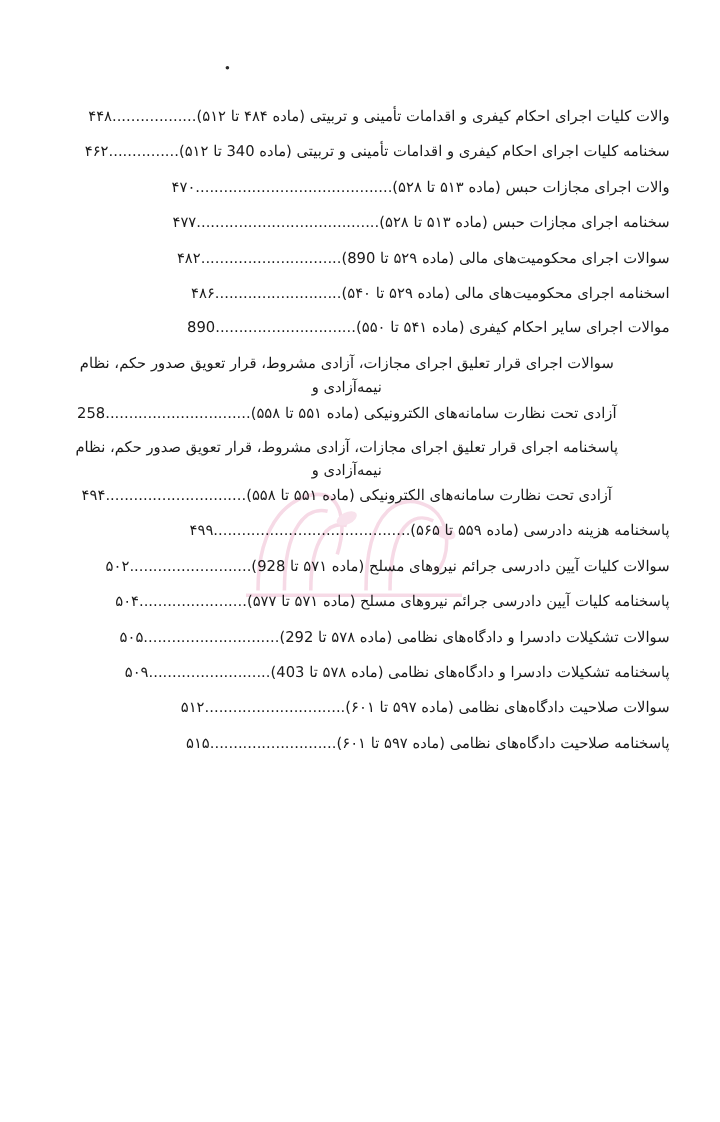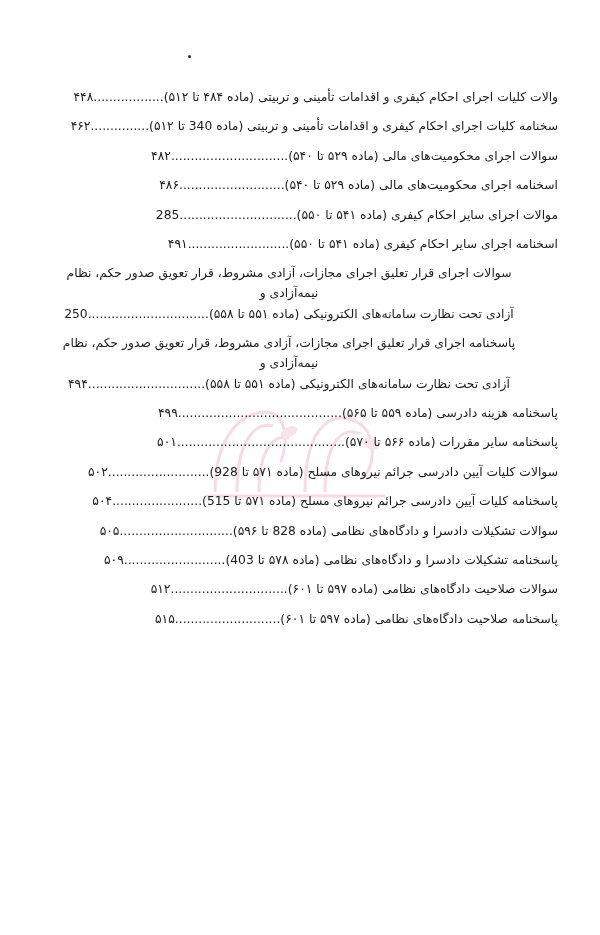--- a/index.html
+++ b/index.html
@@ -115,72 +115,72 @@
   <div class="toc">
 
     <div class="toc-entry">
       <span class="title">والات کلیات اجرای احکام کیفری و اقدامات تأمینی و تربیتی (ماده ۴۸۴ تا ۵۱۲)</span><span class="dots">..................</span><span class="pagenum">۴۴۸</span>
     </div>
 
     <div class="toc-entry">
       <span class="title">سخنامه کلیات اجرای احکام کیفری و اقدامات تأمینی و تربیتی (ماده 340 تا ۵۱۲)</span><span class="dots">...............</span><span class="pagenum">۴۶۲</span>
     </div>
 
-
+    <div class="toc-entry">
+      <span class="title">والات اجرای مجازات حبس (ماده ۵۱۳ تا ۵۲۸)</span><span class="dots">..........................................</span><span class="pagenum">۴۷۰</span>
+    </div>
 
     <div class="toc-entry">
-      <span class="title">سوالات اجرای محکومیت‌های مالی (ماده ۵۲۹ تا ۵۴۰)</span><span class="dots">..............................</span><span class="pagenum">۴۸۲</span>
+      <span class="title">سخنامه اجرای مجازات حبس (ماده ۵۱۳ تا ۵۲۸)</span><span class="dots">.......................................</span><span class="pagenum">۴۷۷</span>
+    </div>
+
+    <div class="toc-entry">
+      <span class="title">سوالات اجرای محکومیت‌های مالی (ماده ۵۲۹ تا 890)</span><span class="dots">..............................</span><span class="pagenum">۴۸۲</span>
     </div>
 
     <div class="toc-entry">
       <span class="title">اسخنامه اجرای محکومیت‌های مالی (ماده ۵۲۹ تا ۵۴۰)</span><span class="dots">...........................</span><span class="pagenum">۴۸۶</span>
     </div>
 
     <div class="toc-entry">
-      <span class="title">موالات اجرای سایر احکام کیفری (ماده ۵۴۱ تا ۵۵۰)</span><span class="dots">..............................</span><span class="pagenum">285</span>
+      <span class="title">موالات اجرای سایر احکام کیفری (ماده ۵۴۱ تا ۵۵۰)</span><span class="dots">..............................</span><span class="pagenum">890</span>
     </div>
 
-    <div class="toc-entry">
-      <span class="title">اسخنامه اجرای سایر احکام کیفری (ماده ۵۴۱ تا ۵۵۰)</span><span class="dots">..........................</span><span class="pagenum">۴۹۱</span>
-    </div>
 
     <div class="toc-entry wrap indent-1">
       <span class="title">سوالات اجرای قرار تعلیق اجرای مجازات، آزادی مشروط، قرار تعویق صدور حکم، نظام نیمه‌آزادی و</span>
       <span class="row2">
-        <span class="title">آزادی تحت نظارت سامانه‌های الکترونیکی (ماده ۵۵۱ تا ۵۵۸)</span><span class="dots">...............................</span><span class="pagenum">250</span>
+        <span class="title">آزادی تحت نظارت سامانه‌های الکترونیکی (ماده ۵۵۱ تا ۵۵۸)</span><span class="dots">...............................</span><span class="pagenum">258</span>
       </span>
     </div>
 
     <div class="toc-entry wrap indent-1">
       <span class="title">پاسخنامه اجرای قرار تعلیق اجرای مجازات، آزادی مشروط، قرار تعویق صدور حکم، نظام نیمه‌آزادی و</span>
       <span class="row2">
         <span class="title">آزادی تحت نظارت سامانه‌های الکترونیکی (ماده ۵۵۱ تا ۵۵۸)</span><span class="dots">..............................</span><span class="pagenum">۴۹۴</span>
       </span>
     </div>
 
 
     <div class="toc-entry">
       <span class="title">پاسخنامه هزینه دادرسی (ماده ۵۵۹ تا ۵۶۵)</span><span class="dots">..........................................</span><span class="pagenum">۴۹۹</span>
     </div>
 
 
-    <div class="toc-entry">
-      <span class="title">پاسخنامه سایر مقررات (ماده ۵۶۶ تا ۵۷۰)</span><span class="dots">...........................................</span><span class="pagenum">۵۰۱</span>
-    </div>
 
     <div class="toc-entry">
       <span class="title">سوالات کلیات آیین دادرسی جرائم نیروهای مسلح (ماده ۵۷۱ تا 928)</span><span class="dots">..........................</span><span class="pagenum">۵۰۲</span>
     </div>
 
     <div class="toc-entry">
-      <span class="title">پاسخنامه کلیات آیین دادرسی جرائم نیروهای مسلح (ماده ۵۷۱ تا 515)</span><span class="dots">.......................</span><span class="pagenum">۵۰۴</span>
+      <span class="title">پاسخنامه کلیات آیین دادرسی جرائم نیروهای مسلح (ماده ۵۷۱ تا ۵۷۷)</span><span class="dots">.......................</span><span class="pagenum">۵۰۴</span>
     </div>
 
     <div class="toc-entry">
-      <span class="title">سوالات تشکیلات دادسرا و دادگاه‌های نظامی (ماده 828 تا ۵۹۶)</span><span class="dots">.............................</span><span class="pagenum">۵۰۵</span>
+      <span class="title">سوالات تشکیلات دادسرا و دادگاه‌های نظامی (ماده ۵۷۸ تا 292)</span><span class="dots">.............................</span><span class="pagenum">۵۰۵</span>
     </div>
 
     <div class="toc-entry">
       <span class="title">پاسخنامه تشکیلات دادسرا و دادگاه‌های نظامی (ماده ۵۷۸ تا 403)</span><span class="dots">..........................</span><span class="pagenum">۵۰۹</span>
     </div>
 
     <div class="toc-entry">
       <span class="title">سوالات صلاحیت دادگاه‌های نظامی (ماده ۵۹۷ تا ۶۰۱)</span><span class="dots">..............................</span><span class="pagenum">۵۱۲</span>
     </div>
 

